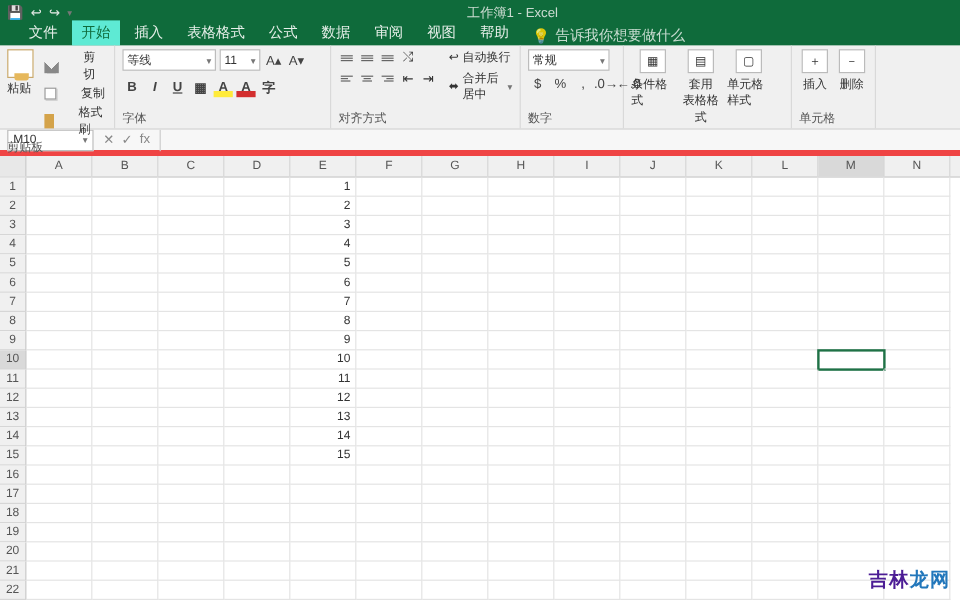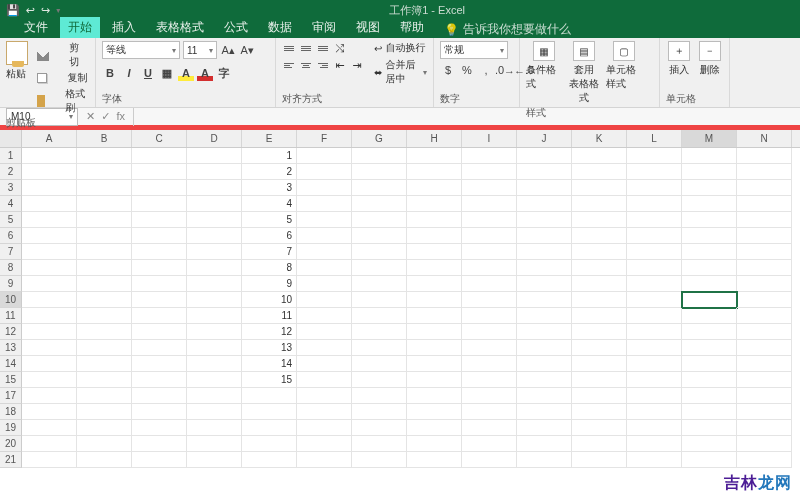--- a/index.html
+++ b/index.html
@@ -250,21 +250,20 @@
       <div class="style-btn">
           <div class="style-ico">▤</div>
           <span style="white-space:pre-line;text-align:center;">套用
 表格格式</span>
         </div>
       <div class="style-btn">
           <div class="style-ico">▢</div>
           <span>单元格样式</span>
         </div>
     </div>
-    <div class="group-label">样式</div>
   </div>
 
   <div class="group" style="width:70px;">
     <div class="group-body">
       <div class="style-btn" style="width:28px;">
           <div class="style-ico">＋</div>
           <span>插入</span>
         </div>
       <div class="style-btn" style="width:28px;">
           <div class="style-ico">－</div>
@@ -556,20 +555,37 @@
         <div class="cell"></div>
         <div class="cell"></div>
         <div class="cell"></div>
         <div class="cell"></div>
         <div class="cell"></div>
         <div class="cell"></div>
         <div class="cell"></div>
         <div class="cell"></div>
       </div>
       <div class="row">
+        <div class="rh">16</div>
+        <div class="cell"></div>
+        <div class="cell"></div>
+        <div class="cell"></div>
+        <div class="cell"></div>
+        <div class="cell"></div>
+        <div class="cell"></div>
+        <div class="cell"></div>
+        <div class="cell"></div>
+        <div class="cell"></div>
+        <div class="cell"></div>
+        <div class="cell"></div>
+        <div class="cell"></div>
+        <div class="cell"></div>
+        <div class="cell"></div>
+      </div>
+      <div class="row">
         <div class="rh">17</div>
         <div class="cell"></div>
         <div class="cell"></div>
         <div class="cell"></div>
         <div class="cell"></div>
         <div class="cell"></div>
         <div class="cell"></div>
         <div class="cell"></div>
         <div class="cell"></div>
         <div class="cell"></div>
@@ -625,20 +641,37 @@
         <div class="cell"></div>
         <div class="cell"></div>
         <div class="cell"></div>
         <div class="cell"></div>
         <div class="cell"></div>
         <div class="cell"></div>
         <div class="cell"></div>
       </div>
       <div class="row">
         <div class="rh">21</div>
+        <div class="cell"></div>
+        <div class="cell"></div>
+        <div class="cell"></div>
+        <div class="cell"></div>
+        <div class="cell"></div>
+        <div class="cell"></div>
+        <div class="cell"></div>
+        <div class="cell"></div>
+        <div class="cell"></div>
+        <div class="cell"></div>
+        <div class="cell"></div>
+        <div class="cell"></div>
+        <div class="cell"></div>
+        <div class="cell"></div>
+      </div>
+      <div class="row">
+        <div class="rh">22</div>
         <div class="cell"></div>
         <div class="cell"></div>
         <div class="cell"></div>
         <div class="cell"></div>
         <div class="cell"></div>
         <div class="cell"></div>
         <div class="cell"></div>
         <div class="cell"></div>
         <div class="cell"></div>
         <div class="cell"></div>

